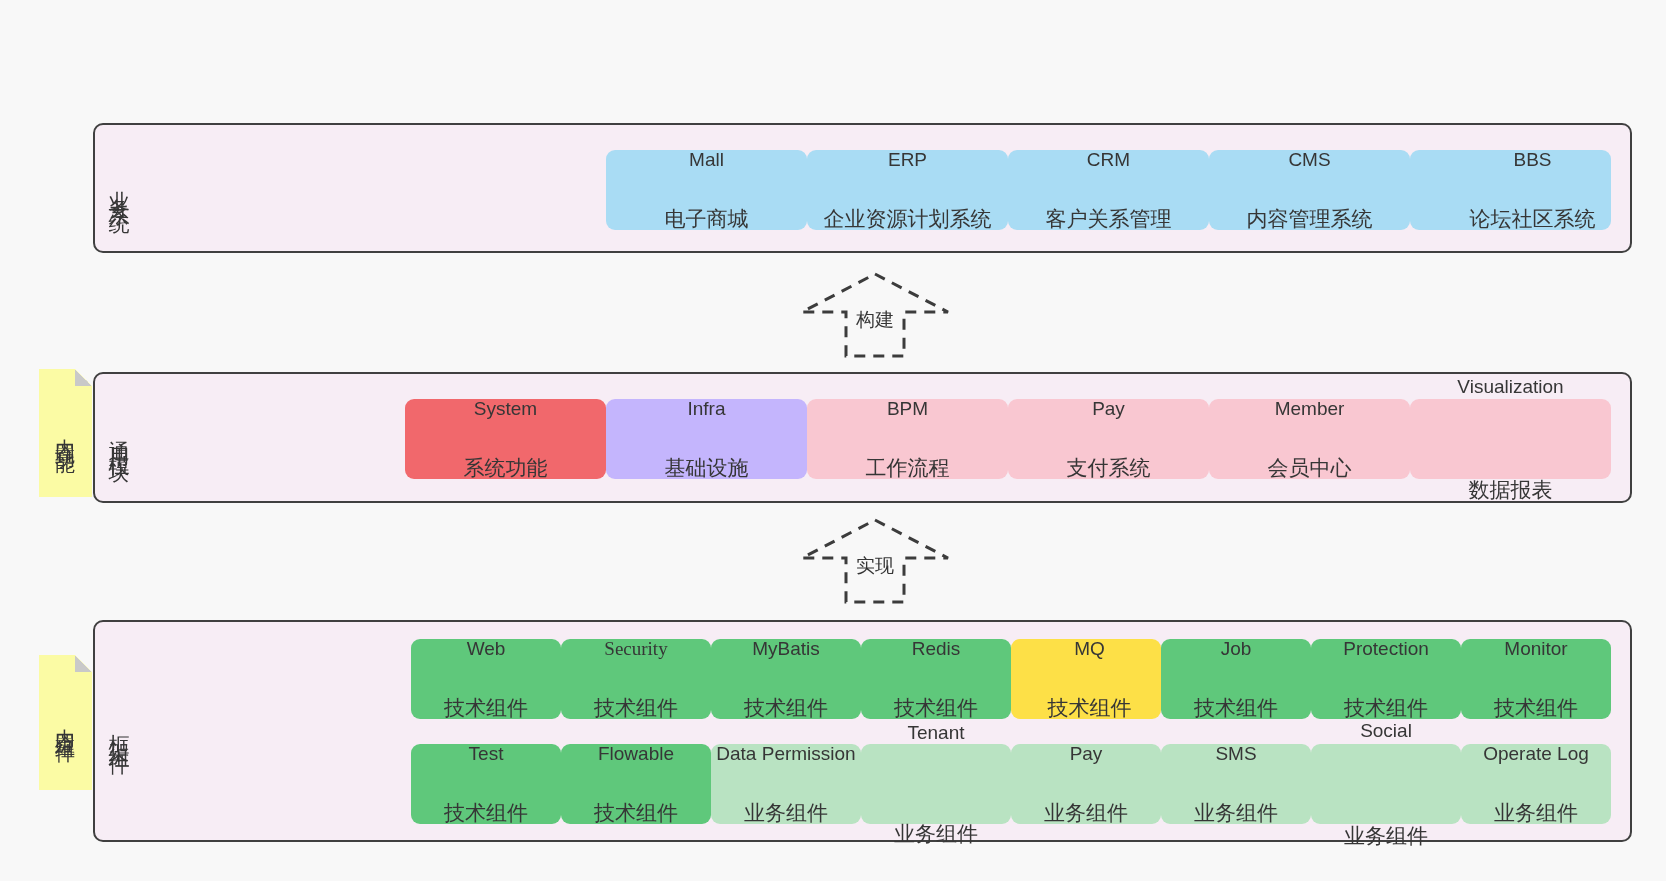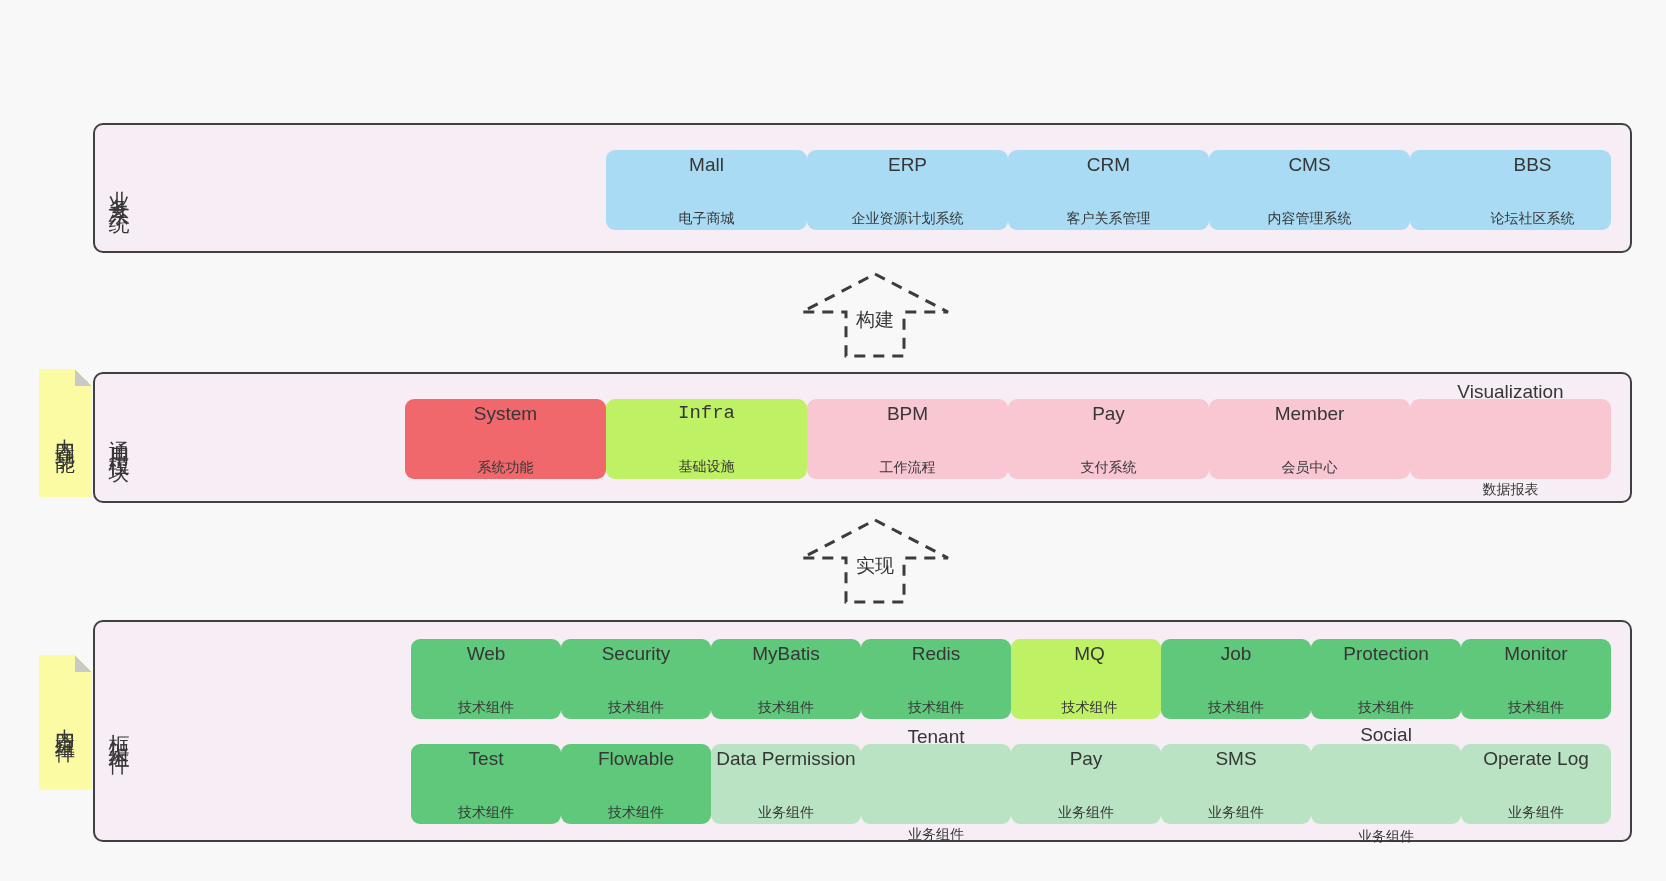--- a/index.html
+++ b/index.html
@@ -31,21 +31,21 @@
   #panel-framework .row-1{top:17px;}
   #panel-framework .row-2{top:122px;}
   .dbox{
     box-sizing:border-box;height:80px;border-radius:9px;
     display:flex;flex-direction:column;justify-content:center;align-items:center;
     text-align:center;line-height:1.35;padding:2px 4px;
   }
   .cols-6 .dbox{width:201px;}
   .cols-8 .dbox{width:150px;}
   .dbox-title{font-size:19px;}
-  .dbox-sub{font-size:14px;margin-top:32px;}
+  .dbox-sub{font-size:21px;margin-top:32px;}
   
   .arrow{position:absolute;width:150px;height:86px;text-align:right;}
   #arrow-build{left:800px;top:272px;}
   #arrow-implement{left:800px;top:518px;}
   .arrow svg{position:absolute;inset:0;overflow:visible;}
   .arrow polygon{fill:none;stroke:var(--arrow);stroke-width:3;stroke-dasharray:11 8;}
   .arrow-label{
     position:absolute;left:50%;top:35px;transform:translateX(-50%);
     background:var(--page-bg);font-size:19px;padding:0 3px;white-space:nowrap;
   }
@@ -109,21 +109,21 @@
     <div class="note-text">内置功能</div>
   </div>
 
   <section class="panel" id="panel-modules">
     <div class="panel-label">通用模块</div>
     <div class="box-row cols-6">
         <div class="dbox" style="background: rgb(241, 104, 108);">
           <div class="dbox-title">System</div>
           <div class="dbox-sub">系统功能</div>
         </div>
-        <div class="dbox" style="background: #bef264; font-family: Liberation Mono, monospace;">
+        <div class="dbox" style="background: #c4b5fd;">
           <div class="dbox-title">Infra</div>
           <div class="dbox-sub">基础设施</div>
         </div>
         <div class="dbox" style="background: rgb(249, 199, 209);">
           <div class="dbox-title">BPM</div>
           <div class="dbox-sub">工作流程</div>
         </div>
         <div class="dbox" style="background: rgb(249, 199, 209);">
           <div class="dbox-title">Pay</div>
           <div class="dbox-sub">支付系统</div>
@@ -151,33 +151,33 @@
     <div class="note-text">内置组件</div>
   </div>
 
   <section class="panel" id="panel-framework">
     <div class="panel-label">框架组件</div>
     <div class="box-row cols-8 row-1">
         <div class="dbox" style="background: rgb(95, 200, 123);">
           <div class="dbox-title">Web</div>
           <div class="dbox-sub">技术组件</div>
         </div>
-        <div class="dbox" style="background: rgb(95, 200, 123);">
+        <div class="dbox" style="background: rgb(95, 200, 123); font-family: Liberation Serif, serif;">
           <div class="dbox-title">Security</div>
           <div class="dbox-sub">技术组件</div>
         </div>
         <div class="dbox" style="background: rgb(95, 200, 123);">
           <div class="dbox-title">MyBatis</div>
           <div class="dbox-sub">技术组件</div>
         </div>
         <div class="dbox" style="background: rgb(95, 200, 123);">
           <div class="dbox-title">Redis</div>
           <div class="dbox-sub">技术组件</div>
         </div>
-        <div class="dbox" style="background: #bef264; padding-left: 11px;">
+        <div class="dbox" style="background: #fde047; padding-left: 11px;">
           <div class="dbox-title">MQ</div>
           <div class="dbox-sub">技术组件</div>
         </div>
         <div class="dbox" style="background: rgb(95, 200, 123);">
           <div class="dbox-title">Job</div>
           <div class="dbox-sub">技术组件</div>
         </div>
         <div class="dbox" style="background: rgb(95, 200, 123);">
           <div class="dbox-title">Protection</div>
           <div class="dbox-sub">技术组件</div>

